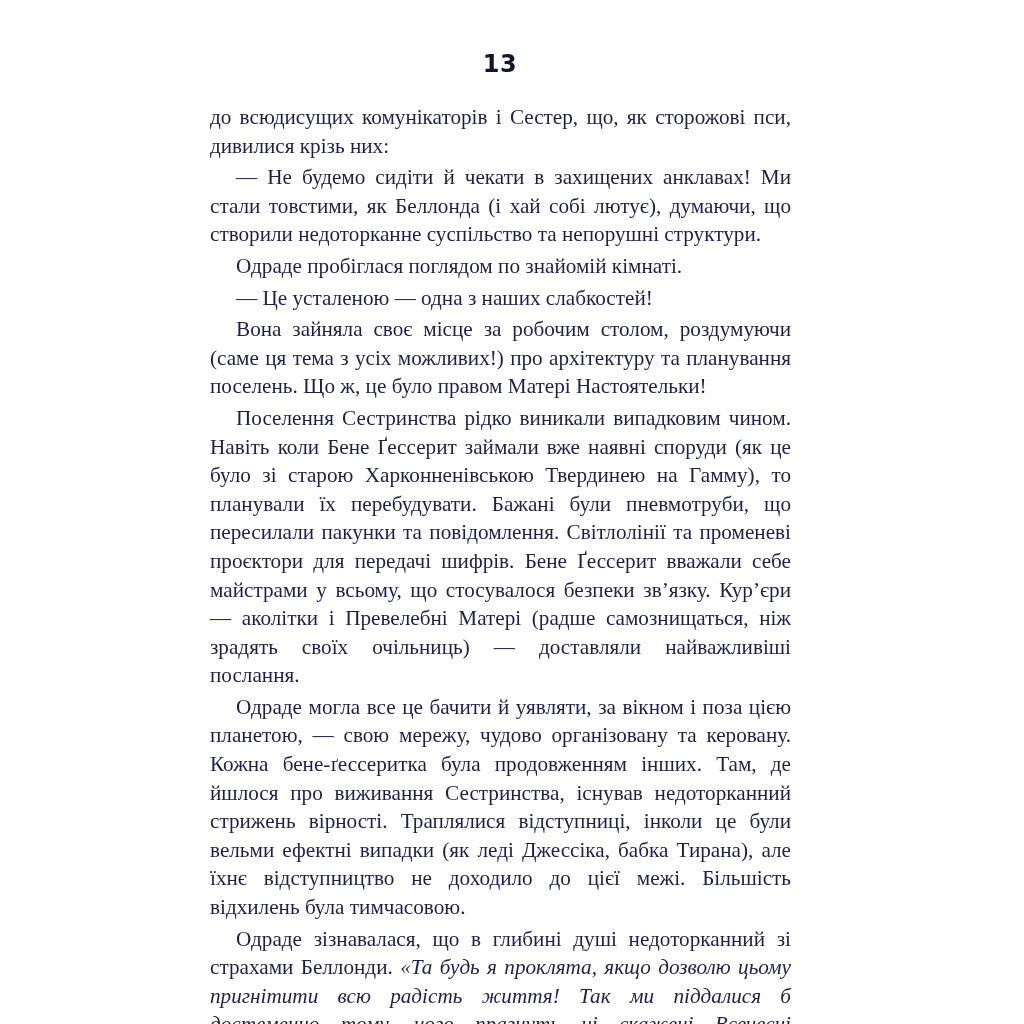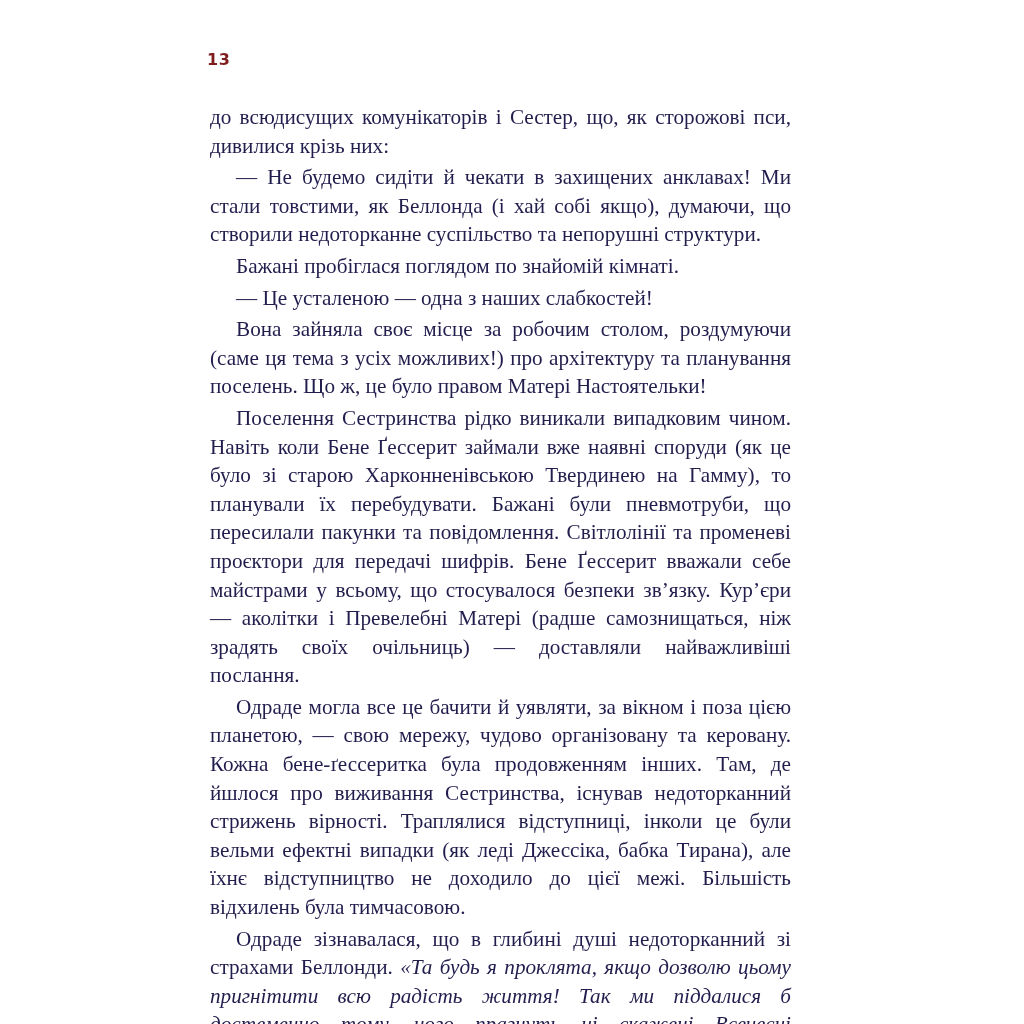--- a/index.html
+++ b/index.html
@@ -19,26 +19,26 @@
     color: #211d4d;
     -webkit-font-smoothing: antialiased;
   }
 
   
   .folio {
     position: absolute;
     top: 52px;
     left: 207px;
     width: 586px;
-    text-align: left;
+    text-align: center;
     font-family: "DejaVu Sans", "Liberation Sans", sans-serif;
-    font-size: 16px;
+    font-size: 24px;
     font-weight: bold;
     letter-spacing: 0.5px;
-    color: #7f1d1d;
+    color: #0f172a;
     line-height: 1;
   }
 
   
   .textblock {
     position: absolute;
     left: 207px;
     top: 100px;
     width: 587px;
     font-size: 21.2px;
@@ -88,23 +88,23 @@
 <body>
 
 <div class="page">
 
   <div class="folio">13</div>
 
   <div class="textblock">
 
     <p class="cont nostretch">до всюдисущих комунікаторів і Сестер, що, як сторожові пси, дивилися крізь них:</p>
 
-    <p class="dialogue nostretch">— Не будемо сидіти й чекати в захищених анклавах! Ми стали товстими, як Беллонда (і хай собі якщо), думаючи, що створили недоторканне суспільство та непорушні структури.</p>
+    <p class="dialogue nostretch">— Не будемо сидіти й чекати в захищених анклавах! Ми стали товстими, як Беллонда (і хай собі лютує), думаючи, що створили недоторканне суспільство та непорушні структури.</p>
 
-    <p class="nostretch">Бажані пробіглася поглядом по знайомій кімнаті.</p>
+    <p class="nostretch">Одраде пробіглася поглядом по знайомій кімнаті.</p>
 
     <p class="dialogue nostretch">— Це усталеною — одна з наших слабкостей!</p>
 
     <p class="nostretch">Вона зайняла своє місце за робочим столом, роздумуючи (саме ця тема з усіх можливих!) про архітектуру та планування поселень. Що ж, це було правом Матері Настоятельки!</p>
 
     <p class="nostretch">Поселення Сестринства рідко виникали випадковим чином. Навіть коли Бене Ґессерит займали вже наявні споруди (як це було зі старою Харконненівською Твердинею на Гамму), то планували їх перебудувати. Бажані були пневмотруби, що пересилали пакунки та повідомлення. Світлолінії та променеві проєктори для передачі шифрів. Бене Ґессерит вважали себе майстрами у всьому, що стосувалося безпеки зв’язку. Кур’єри — аколітки і Превелебні Матері (радше самознищаться, ніж зрадять своїх очільниць) — доставляли найважливіші послання.</p>
 
     <p class="nostretch">Одраде могла все це бачити й уявляти, за вікном і поза цією планетою, — свою мережу, чудово організовану та керовану. Кожна бене-ґессеритка була продовженням інших. Там, де йшлося про виживання Сестринства, існував недоторканний стрижень вірності. Траплялися відступниці, інколи це були вельми ефектні випадки (як леді Джессіка, бабка Тирана), але їхнє відступництво не доходило до цієї межі. Більшість відхилень була тимчасовою.</p>
 
 

